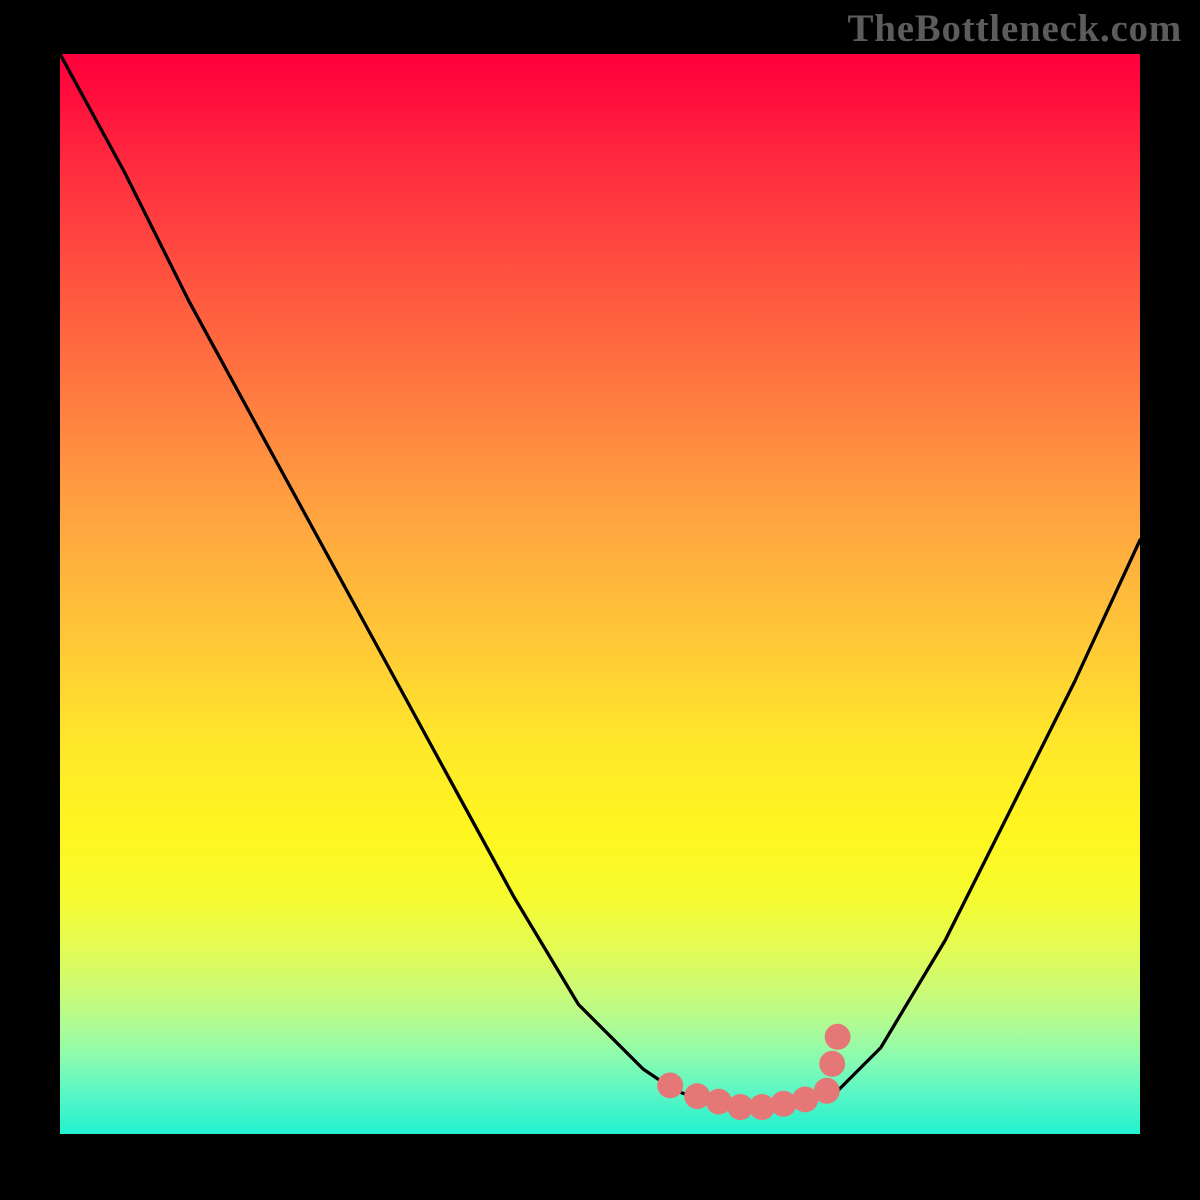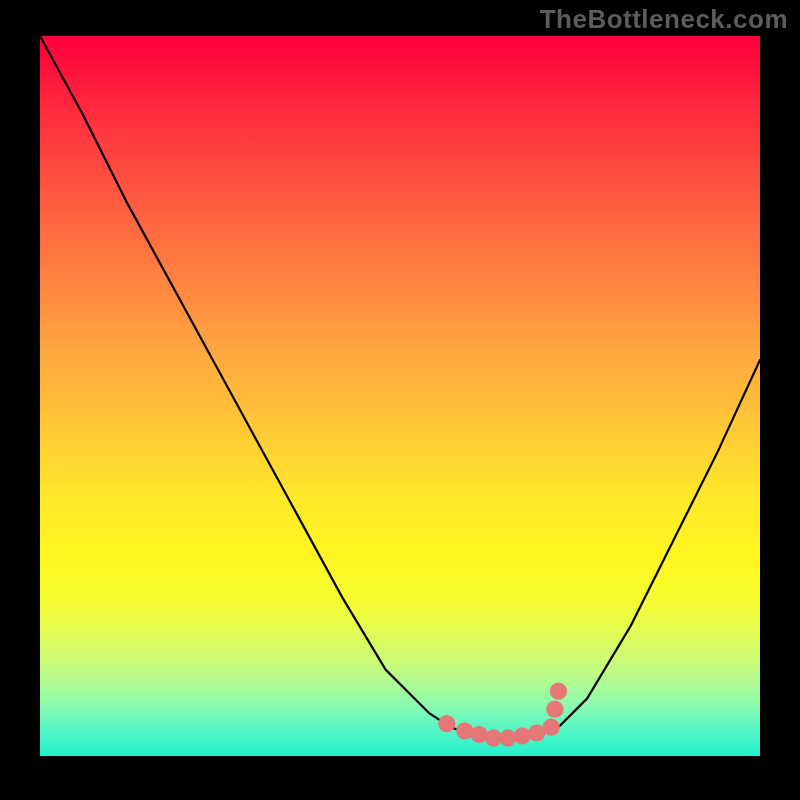--- a/index.html
+++ b/index.html
@@ -7,21 +7,21 @@
   .frame {
     position: relative;
     width: 800px;
     height: 800px;
     background: #000;
   }
   .watermark {
     position: absolute;
     top: 4px;
     right: 12px;
-    font-family: Liberation Sans, sans-serif;
+    font-family: Liberation Serif, serif;
     font-size: 26px;
     font-weight: 600;
     color: #5c5c5c;
     letter-spacing: 0.5px;
     z-index: 10;
     pointer-events: none;
   }
   .plot {
     position: absolute;
     left: 40px;

